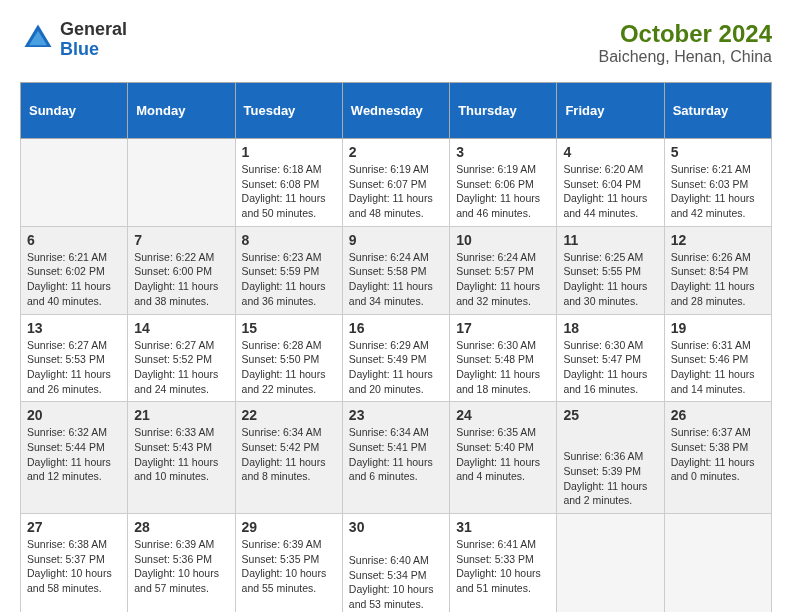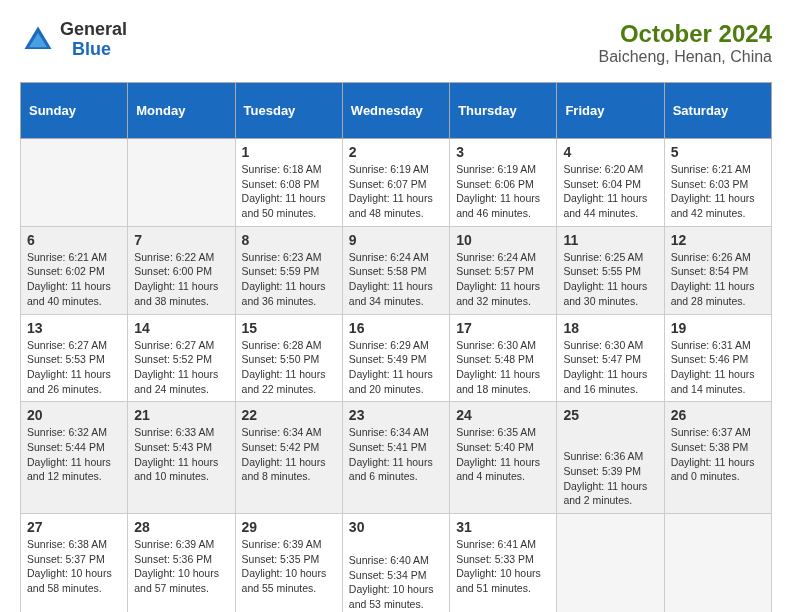--- a/index.html
+++ b/index.html
@@ -11,38 +11,37 @@
       padding: 20px;
     }
     .header {
       display: flex;
       justify-content: space-between;
       align-items: flex-start;
       margin-bottom: 16px;
     }
     .logo {
       display: flex;
-      align-items: center;
+      align-items: flex-start;
       gap: 4px;
     }
     .logo-text {
       display: flex;
       flex-direction: column;
       line-height: 1.1;
     }
     .logo-general {
       font-size: 18px;
       font-weight: bold;
       color: #333;
     }
     .logo-blue {
       font-size: 18px;
       font-weight: bold;
       color: #1a6bbf;
-      margin-left: 12px;
     }
     .logo-icon {
       width: 36px;
       height: 36px;
     }
     .title-area {
       text-align: right;
     }
     .month-title {
       font-size: 24px;

